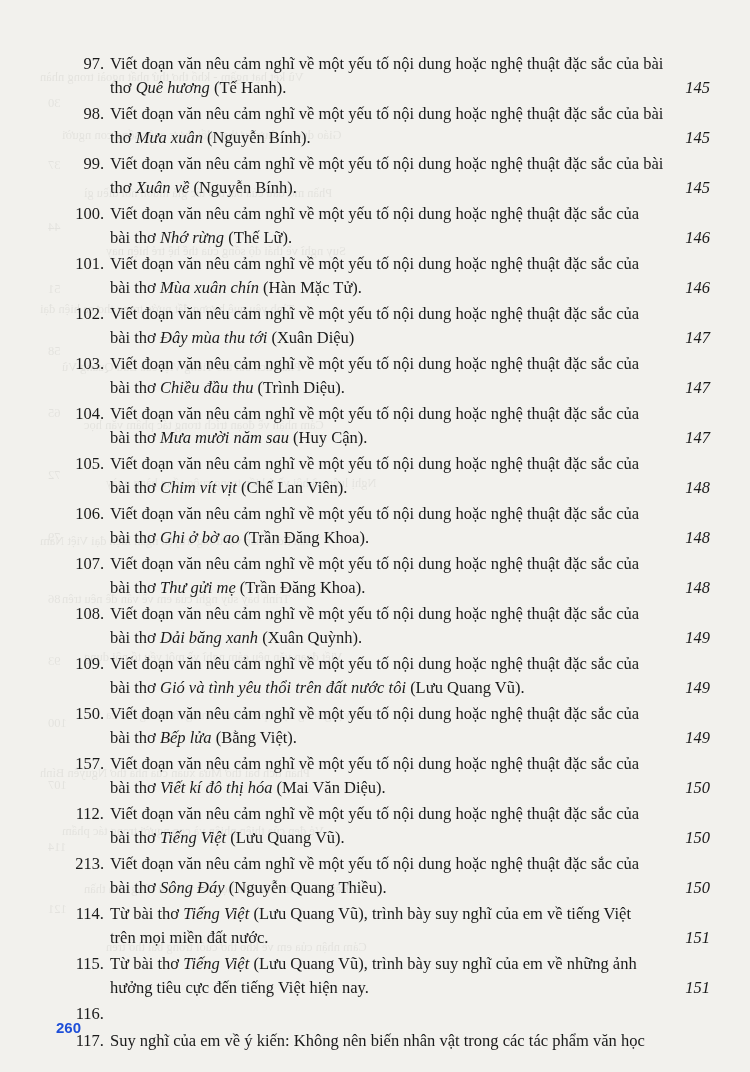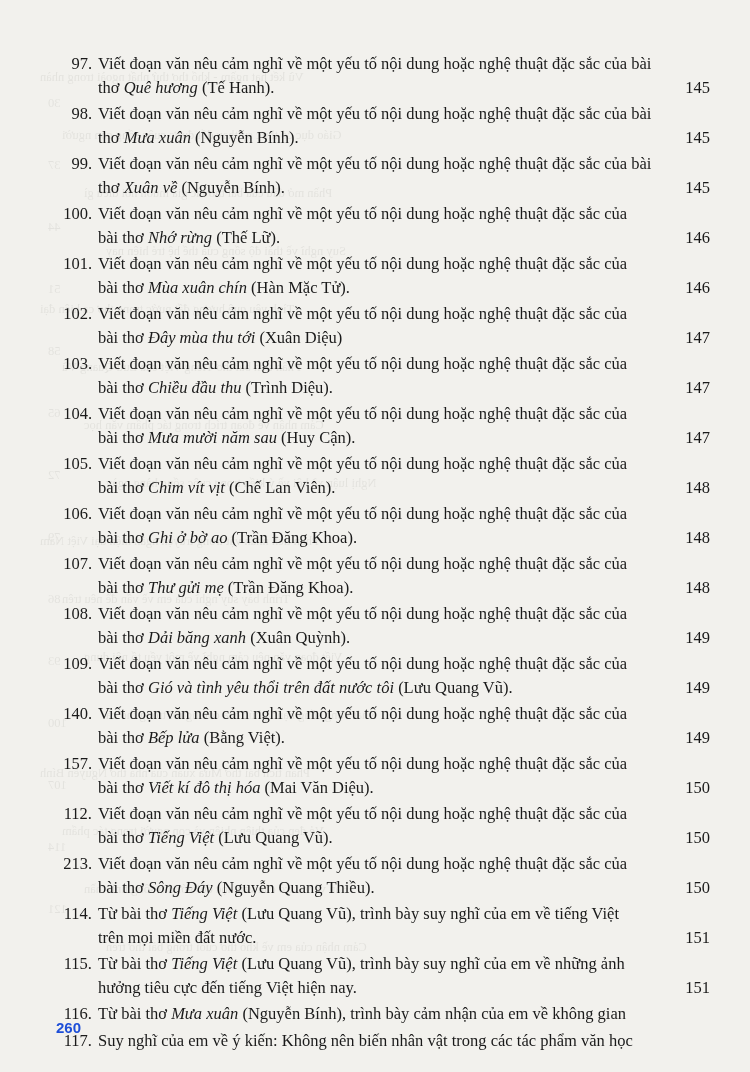--- a/index.html
+++ b/index.html
@@ -48,20 +48,21 @@
     margin-bottom: 3px;
   }
   .num {
     flex: 0 0 auto;
     text-align: right;
     width: 36px;
     font-size: 16.5px;
     line-height: 23.5px;
     padding-right: 6px;
     white-space: nowrap;
+    margin-left: 12px;
   }
   .body-col {
     flex: 1 1 auto;
     min-width: 0;
   }
   .line1 {
     font-size: 16.5px;
     line-height: 23.5px;
   }
   .line2row {
@@ -73,20 +74,21 @@
   }
   .line2 {
     flex: 1 1 auto;
     padding-right: 14px;
   }
   .pg {
     flex: 0 0 auto;
     width: 34px;
     text-align: right;
     font-size: 16.5px;
+    font-style: italic;
   }
   .ital {
     font-style: italic;
   }
   .folio {
     position: absolute;
     left: 56px;
     bottom: 36px;
     font-family: "Liberation Sans", sans-serif;
     font-weight: bold;
@@ -258,21 +260,21 @@
         <div class="num">109.</div>
         <div class="body-col">
           <div class="line1"><span>Viết đoạn văn nêu cảm nghĩ về một yếu tố nội dung hoặc nghệ thuật đặc sắc của</span></div>
           <div class="line2row">
             <div class="line2"><span>bài thơ </span><span class="ital">Gió và tình yêu thổi trên đất nước tôi</span><span> (Lưu Quang Vũ).</span></div>
             <div class="pg">149</div>
           </div>
         </div>
       </div>
       <div class="entry">
-        <div class="num">140.</div>
+        <div class="num">150.</div>
         <div class="body-col">
           <div class="line1"><span>Viết đoạn văn nêu cảm nghĩ về một yếu tố nội dung hoặc nghệ thuật đặc sắc của</span></div>
           <div class="line2row">
             <div class="line2"><span>bài thơ </span><span class="ital">Bếp lửa</span><span> (Bằng Việt).</span></div>
             <div class="pg">149</div>
           </div>
         </div>
       </div>
       <div class="entry">
         <div class="num">157.</div>
@@ -320,21 +322,20 @@
           <div class="line1"><span>Từ bài thơ </span><span class="ital">Tiếng Việt</span><span> (Lưu Quang Vũ), trình bày suy nghĩ của em về những ảnh</span></div>
           <div class="line2row">
             <div class="line2"><span>hưởng tiêu cực đến tiếng Việt hiện nay.</span><span class="ital"></span><span></span></div>
             <div class="pg">151</div>
           </div>
         </div>
       </div>
       <div class="entry">
         <div class="num">116.</div>
         <div class="body-col">
-          <div class="line1"><span>Từ bài thơ </span><span class="ital">Mưa xuân</span><span> (Nguyễn Bính), trình bày cảm nhận của em về không gian</span></div>
         </div>
       </div>
       <div class="entry">
         <div class="num">117.</div>
         <div class="body-col">
           <div class="line1"><span>Suy nghĩ của em về ý kiến: Không nên biến nhân vật trong các tác phẩm văn học</span></div>
         </div>
       </div>
     </div>
 

